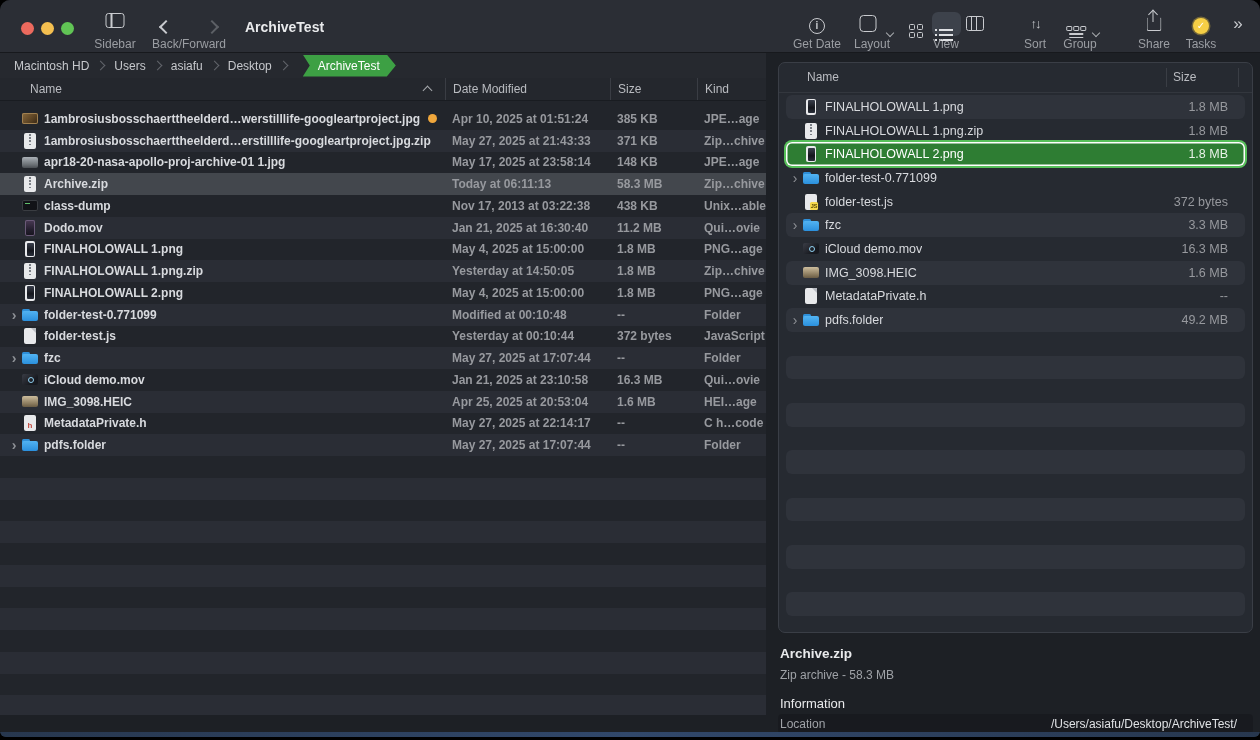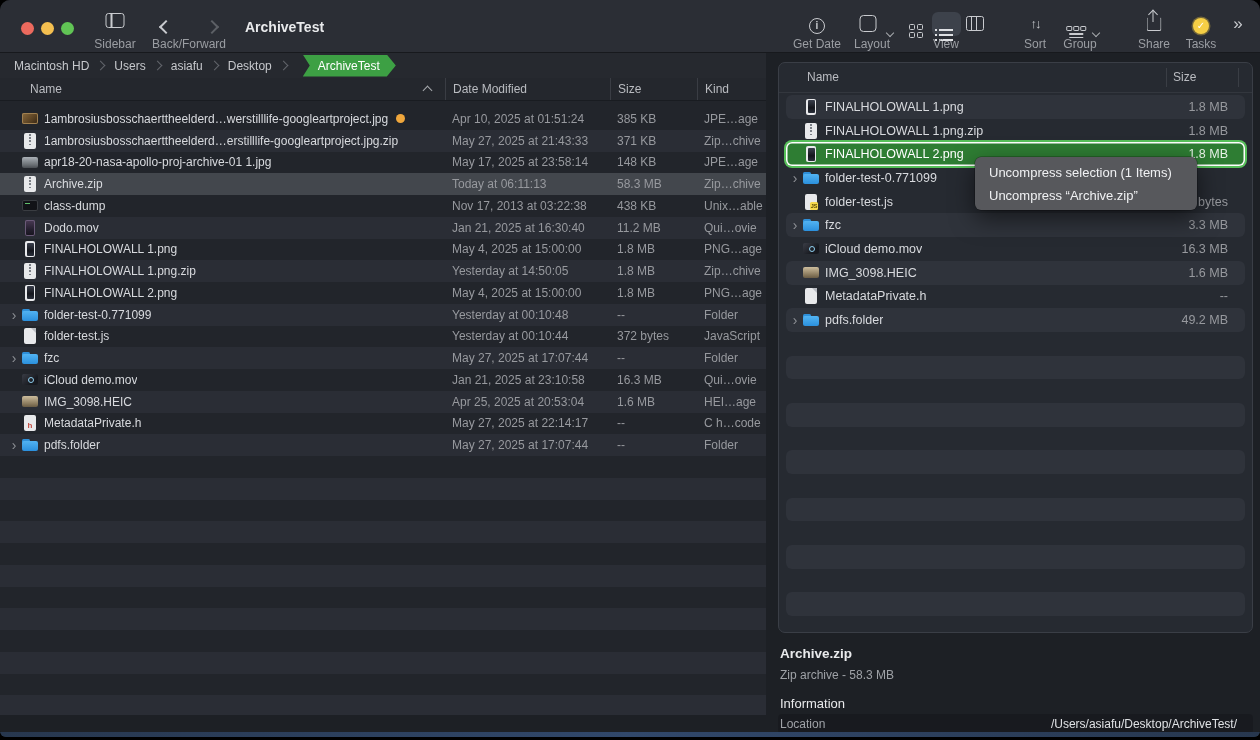--- a/index.html
+++ b/index.html
@@ -52,21 +52,21 @@
 
   
   .leftpane{position:absolute;left:0;top:78px;width:766px;height:630px;background:#22252b;}
   .lheader{position:absolute;left:0;top:0;width:766px;height:22px;background:#24272d;border-bottom:1px solid #191c21;
     display:grid;grid-template-columns:445px 165px 87px 1fr;font-size:12px;color:#babcc1;align-items:center;}
   .lheader .hcell{padding-left:7px;position:relative;height:100%;display:flex;align-items:center;}
   .lheader .hcell + .hcell{border-left:1px solid #3a3d44;}
   .lheader .hname{padding-left:30px;}
   .sortind{position:absolute;right:14px;top:9px;width:6px;height:6px;border-left:1.5px solid #a7aaae;border-top:1.5px solid #a7aaae;transform:rotate(45deg);}
   .lrows{position:absolute;left:0;top:23px;width:766px;height:607px;overflow:hidden;padding-top:7px;}
-  .lrow{height:21.75px;display:grid;grid-template-columns:445px 165px 87px 1fr;align-items:center;font-size:12px;color:#d8dade;}
+  .lrow{height:21.75px;display:grid;grid-template-columns:445px 165px 87px 1fr;align-items:center;font-size:12px;color:#d8dade;font-weight:bold;}
   .lrow.stripe{background:#2a2d35;}
   .lrow.selected{background:#43474d;}
   .lrow .c2,.lrow .c3,.lrow .c4{color:#97999e;padding-left:7px;white-space:nowrap;overflow:hidden;}
   .namecell{display:flex;align-items:center;padding-left:6px;overflow:hidden;white-space:nowrap;}
   .disc{flex:0 0 16px;text-align:center;color:#8e9196;font-size:14px;line-height:10px;}
   .nm{overflow:hidden;text-overflow:clip;white-space:nowrap;}
   .odot{flex:0 0 9px;width:9px;height:9px;border-radius:50%;background:#f0a73c;margin-left:8px;}
 
   
   .fic{position:relative;flex:0 0 16px;width:16px;height:16px;margin-right:6px;}
@@ -323,21 +323,21 @@
           <div class="c2">May 4, 2025 at 15:00:00</div>
           <div class="c3">1.8 MB</div>
           <div class="c4">PNG…age</div>
         </div>
         <div class="lrow stripe">
           <div class="namecell">
             <span class="disc">›</span>
             <span class="fic ic-folder"></span>
             <span class="nm">folder-test-0.771099</span>
           </div>
-          <div class="c2">Yesterday at 00:10:48</div>
+          <div class="c2">Modified at 00:10:48</div>
           <div class="c3">--</div>
           <div class="c4">Folder</div>
         </div>
         <div class="lrow">
           <div class="namecell">
             <span class="disc"></span>
             <span class="fic ic-doc"></span>
             <span class="nm">folder-test.js</span>
           </div>
           <div class="c2">Yesterday at 00:10:44</div>
@@ -517,19 +517,15 @@
   <div class="infopanel">
     <div class="ip-title">Archive.zip</div>
     <div class="ip-sub">Zip archive - 58.3 MB</div>
     <div class="ip-sec">Information</div>
     <div class="ip-locrow">
       <span class="ip-loclabel">Location</span>
       <span class="ip-locvalue">/Users/asiafu/Desktop/ArchiveTest/</span>
     </div>
   </div>
 
-  <div class="ctxmenu" id="ctxmenu">
-      <div class="ctxitem">Uncompress selection (1 Items)</div>
-      <div class="ctxitem">Uncompress “Archive.zip”</div>
-    </div>
 
   <div class="desktop-edge"></div>
 </div>
 
 </body></html>

